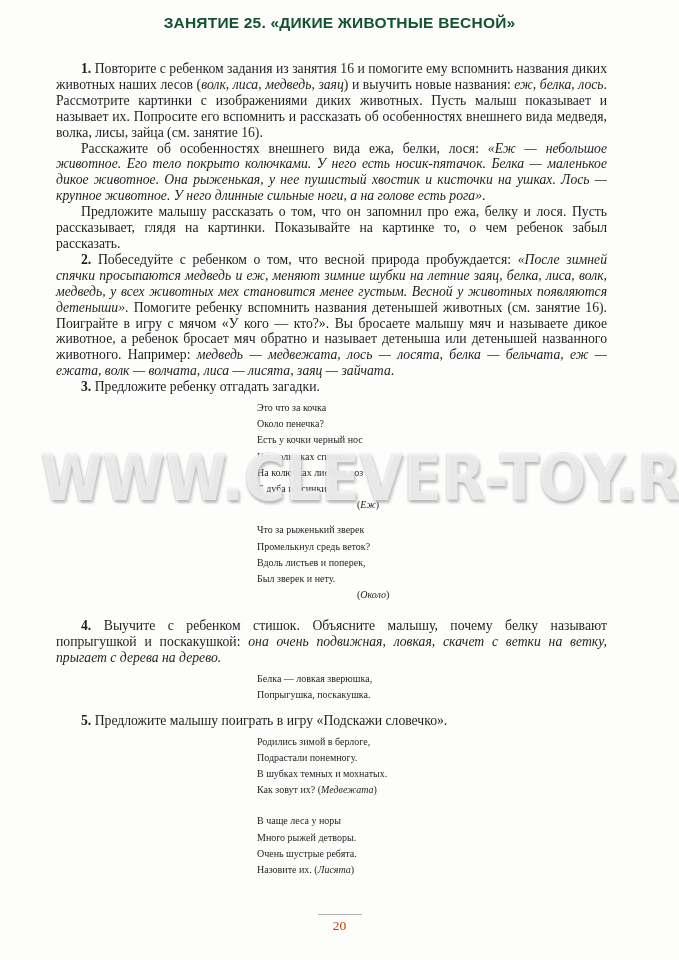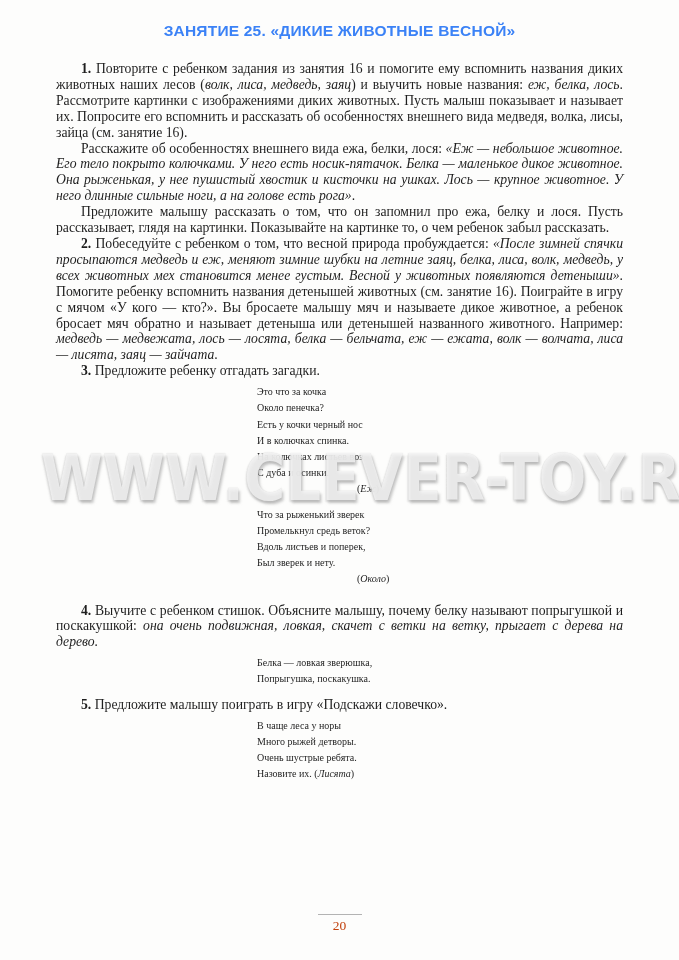--- a/index.html
+++ b/index.html
@@ -8,32 +8,32 @@
     width: 679px;
     height: 960px;
     background: #fdfdfc;
     overflow: hidden;
     font-family: "Liberation Serif", serif;
     color: #1e1e1e;
   }
   .title {
     position: absolute;
     top: 14px; left: 0; right: 0;
-    margin: 8px;
+    margin: 0;
     text-align: center;
     font-family: "Liberation Sans", sans-serif;
     font-weight: 700;
     font-size: 15.5px;
     letter-spacing: 0.2px;
-    color: #3b82f6;
+    color: #14532d;
   }
   .content {
     position: absolute;
     left: 56px;
-    right: 56px;
+    right: 72px;
     top: 61px;
     z-index: 1;
   }
   .para {
     margin: 0;
     font-size: 13.7px;
     line-height: 15.9px;
     text-align: justify;
     text-indent: 25px;
   }
@@ -121,20 +121,26 @@
 
     <p class="para"><span class="seg-b">4.</span><span> Выучите с ребенком стишок. Объясните малышу, почему белку называют попрыгушкой и поскакушкой: </span><span class="seg-i">она очень подвижная, ловкая, скачет с ветки на ветку, прыгает с дерева на дерево.</span></p>
 
     <div class="poem tight">
       <p class="poem-line"><span>Белка — ловкая зверюшка,</span></p>
       <p class="poem-line"><span>Попрыгушка, поскакушка.</span></p>
     </div>
 
     <p class="para"><span class="seg-b">5.</span><span> Предложите малышу поиграть в игру «Подскажи словечко».</span></p>
 
+    <div class="poem">
+      <p class="poem-line"><span>Родились зимой в берлоге,</span></p>
+      <p class="poem-line"><span>Подрастали понемногу.</span></p>
+      <p class="poem-line"><span>В шубках темных и мохнатых.</span></p>
+      <p class="poem-line"><span>Как зовут их? (</span><span class="seg-i">Медвежата</span><span>)</span></p>
+    </div>
 
     <div class="poem last">
       <p class="poem-line"><span>В чаще леса у норы</span></p>
       <p class="poem-line"><span>Много рыжей детворы.</span></p>
       <p class="poem-line"><span>Очень шустрые ребята.</span></p>
       <p class="poem-line"><span>Назовите их. (</span><span class="seg-i">Лисята</span><span>)</span></p>
     </div>
 
   </div>
 

